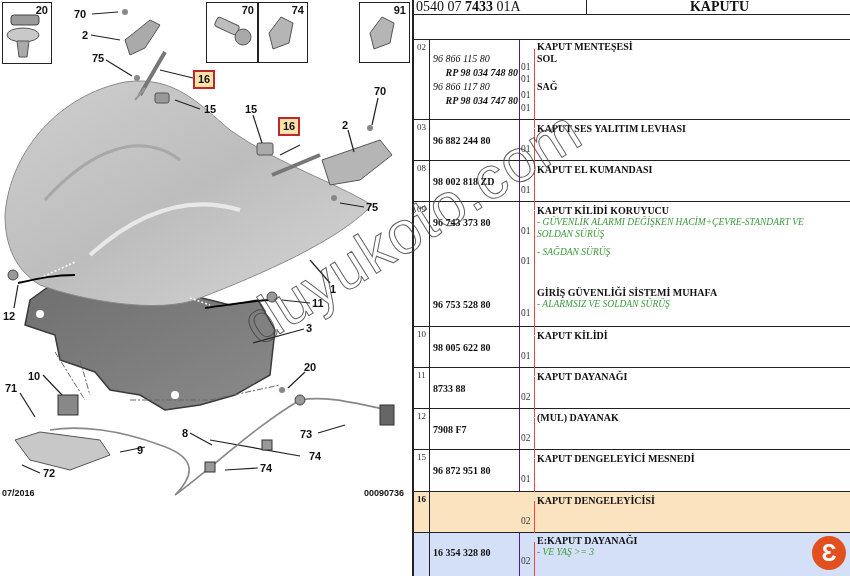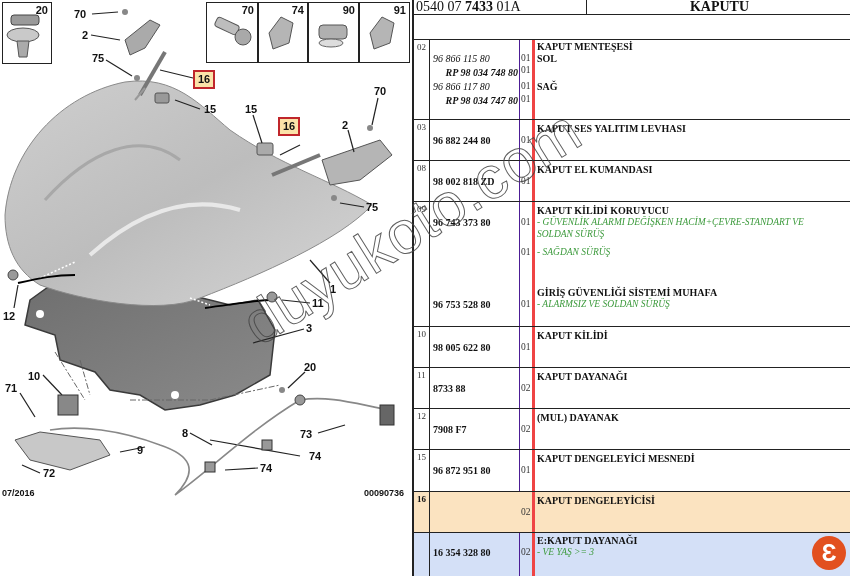--- a/index.html
+++ b/index.html
@@ -20,21 +20,21 @@
   .hdr { position: absolute; left: 0; top: 0; width: 438px; height: 15px; border-bottom: 1px solid #222; }
   .hdr .ref { position: absolute; left: 2px; top: -1px; font-size: 14px; }
   .hdr .ref b { font-weight: bold; text-align: right; }
   .hdr .div { position: absolute; left: 172px; top: 0; width: 1px; height: 15px; background: #222; }
   .hdr .ttl { position: absolute; left: 173px; width: 265px; top: -1px; text-align: center; font-size: 14px; font-weight: bold; }
   .subhdr { position: absolute; left: 0; top: 15px; width: 438px; height: 25px; border-bottom: 1px solid #222; }
 
   .row { position: absolute; left: 0; width: 438px; border-bottom: 1px solid #222; }
   .row .c1 { position: absolute; left: 0; top: 0; width: 16px; height: 100%; border-right: 1px solid #222; font-size: 9px; padding: 2px 0 0 3px; color: #333; }
   .row .c2 { position: absolute; left: 16px; top: 0; width: 90px; height: 100%; border-right: 1px solid #4c1d95; }
-  .row .c3 { position: absolute; left: 106px; top: 0; width: 15px; height: 100%; border-right: 3px solid #ef4444; }
+  .row .c3 { position: absolute; left: 106px; top: 9px; width: 15px; height: 100%; border-right: 1px solid #ef4444; }
   .row .c4 { position: absolute; left: 121px; top: 0; width: 317px; height: 100%; }
   .pn { position: absolute; font-size: 10px; font-weight: bold; left: 3px; white-space: nowrap; }
   .pn.it { font-weight: normal; font-style: italic; }
   .pn.rp { font-style: italic; font-weight: bold; left: auto; right: 1px; }
   .qty { position: absolute; left: 1px; font-size: 9.5px; color: #333; }
   .desc { position: absolute; left: 2px; font-size: 10px; font-weight: bold; white-space: nowrap; }
   .note { position: absolute; left: 2px; font-size: 9.5px; font-style: italic; color: #3c9a3c; white-space: nowrap; }
 
   .row.sel16 { background: #fbe3c0; }
   .row.sel16 .c1 { color: #111; font-weight: bold; }
@@ -153,27 +153,20 @@
       <rect x="8" y="18" width="24" height="10" rx="3" fill="#bdbdbd" stroke="#555" transform="rotate(25 20 23)"></rect>
       <circle cx="36" cy="34" r="8" fill="#a9a9a9" stroke="#555"></circle>
     </svg>
   </div>
   <div class="thumb" style="left:258px;top:2px;width:50px;height:61px;">
     <span class="num">74</span>
     <svg width="48" height="58">
       <path d="M10,30 L22,14 L34,20 L30,40 L14,46 Z" fill="#b5b5b5" stroke="#555"></path>
     </svg>
   </div>
-  <div class="thumb" style="left:308px;top:2px;width:51px;height:61px;">
-    <span class="num">90</span>
-    <svg width="48" height="58">
-      <rect x="10" y="22" width="28" height="14" rx="4" fill="#b0b0b0" stroke="#555"></rect>
-      <ellipse cx="22" cy="40" rx="12" ry="4" fill="#ddd" stroke="#666"></ellipse>
-    </svg>
-  </div>
   <div class="thumb" style="left:359px;top:2px;width:51px;height:61px;">
     <span class="num">91</span>
     <svg width="48" height="58">
       <path d="M10,30 L22,14 L34,20 L30,40 L14,46 Z" fill="#b5b5b5" stroke="#555"></path>
     </svg>
   </div>
 
   <span class="callout" style="left:74px;top:9px;">70</span>
   <span class="callout" style="left:82px;top:30px;">2</span>
   <span class="callout" style="left:92px;top:53px;">75</span>

